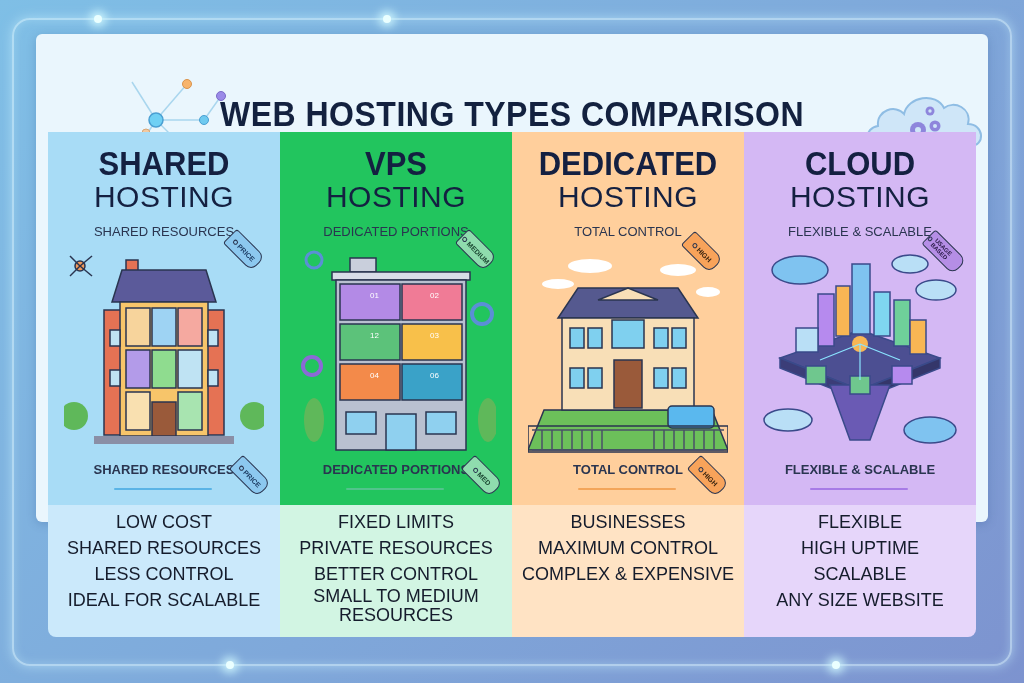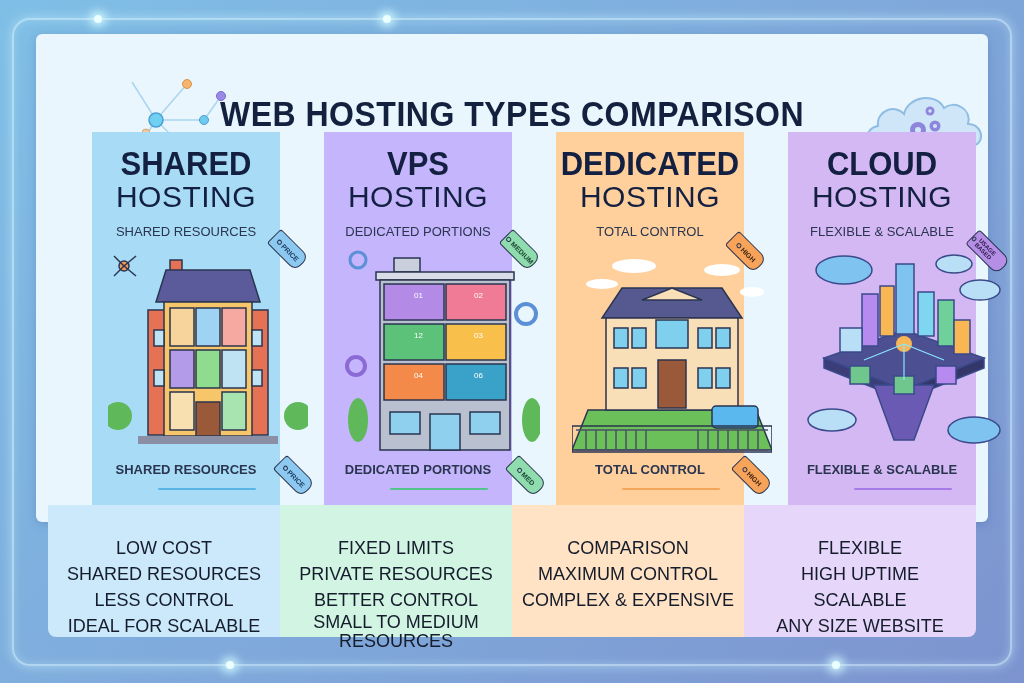--- a/index.html
+++ b/index.html
@@ -23,22 +23,22 @@
   }
   .title {
     position: absolute; left: 0; top: 62px; width: 100%; text-align: center;
     font-family: "Liberation Sans", sans-serif; font-weight: 700; font-size: 32px;
     color: #13213f; letter-spacing: 0.5px; transform: scaleY(1.1);
   }
   .deco-network { position: absolute; left: 68px; top: 40px; }
   .deco-cloud { position: absolute; left: 826px; top: 50px; }
   .columns { position: absolute; left: 48px; top: 132px; width: 928px; height: 505px; display: flex; }
   .col { width: 232px; height: 100%; position: relative; }
-  .col-head { height: 373px; position: relative; margin-left: 44px; }
-  .col-body { height: 132px; padding-top: 30px; text-align: center; }
+  .col-head { height: 373px; position: relative; }
+  .col-body { height: 132px; padding-top: 4px; text-align: center; }
   .col:first-child .col-body { border-bottom-left-radius: 8px; }
   .col:last-child .col-body { border-bottom-right-radius: 8px; }
   .name-main {
     position: absolute; top: 14px; width: 100%; text-align: center;
     font-family: "Liberation Sans", sans-serif; font-weight: 700; font-size: 31px;
     color: #142041; transform: scaleY(1.08);
   }
   .name-sub {
     position: absolute; top: 48px; width: 100%; text-align: center;
     font-family: "Liberation Sans", sans-serif; font-size: 30px; color: #142041;
@@ -168,21 +168,21 @@
       </div>
       <div class="col-body" style="background:#cbe9fb;">
         <div class="bullet">LOW COST</div>
         <div class="bullet">SHARED RESOURCES</div>
         <div class="bullet">LESS CONTROL</div>
         <div class="bullet">IDEAL FOR SCALABLE</div>
       </div>
     </div>
 
     <div class="col">
-      <div class="col-head" style="background:#c4b5fd;">
+      <div class="col-head" style="background:#22c55e;">
         <div class="name-main">VPS</div>
         <div class="name-sub">HOSTING</div>
         <div class="tagline">DEDICATED PORTIONS</div>
         <div class="tag" style="left:176px;top:108px;background:#8fdcae;color:#1d4a34;">
             <span>MEDIUM</span>
           </div>
         <svg class="illus" viewBox="0 0 200 215">
           <g stroke="#2a3550" stroke-width="1.5">
             <circle cx="18" cy="20" r="8" fill="none" stroke="#5b8fd6" stroke-width="3"></circle>
             <circle cx="186" cy="74" r="10" fill="none" stroke="#5b8fd6" stroke-width="4"></circle>
@@ -278,21 +278,21 @@
               <line x1="186" y1="190" x2="186" y2="210"></line>
           </g>
         </svg>
         <div class="tagline-bottom">TOTAL CONTROL</div>
         <div class="tag" style="left:176px;top:334px;background:#f8a35a;color:#3a2410;">
             <span>HIGH</span>
           </div>
         <div class="underline" style="background:#f3a55a;"></div>
       </div>
       <div class="col-body" style="background:#ffe3c4;">
-        <div class="bullet">COMPARISON</div>
+        <div class="bullet">BUSINESSES</div>
         <div class="bullet">MAXIMUM CONTROL</div>
         <div class="bullet">COMPLEX &amp; EXPENSIVE</div>
       </div>
     </div>
 
     <div class="col">
       <div class="col-head" style="background:#d4b8f4;">
         <div class="name-main">CLOUD</div>
         <div class="name-sub">HOSTING</div>
         <div class="tagline">FLEXIBLE &amp; SCALABLE</div>

